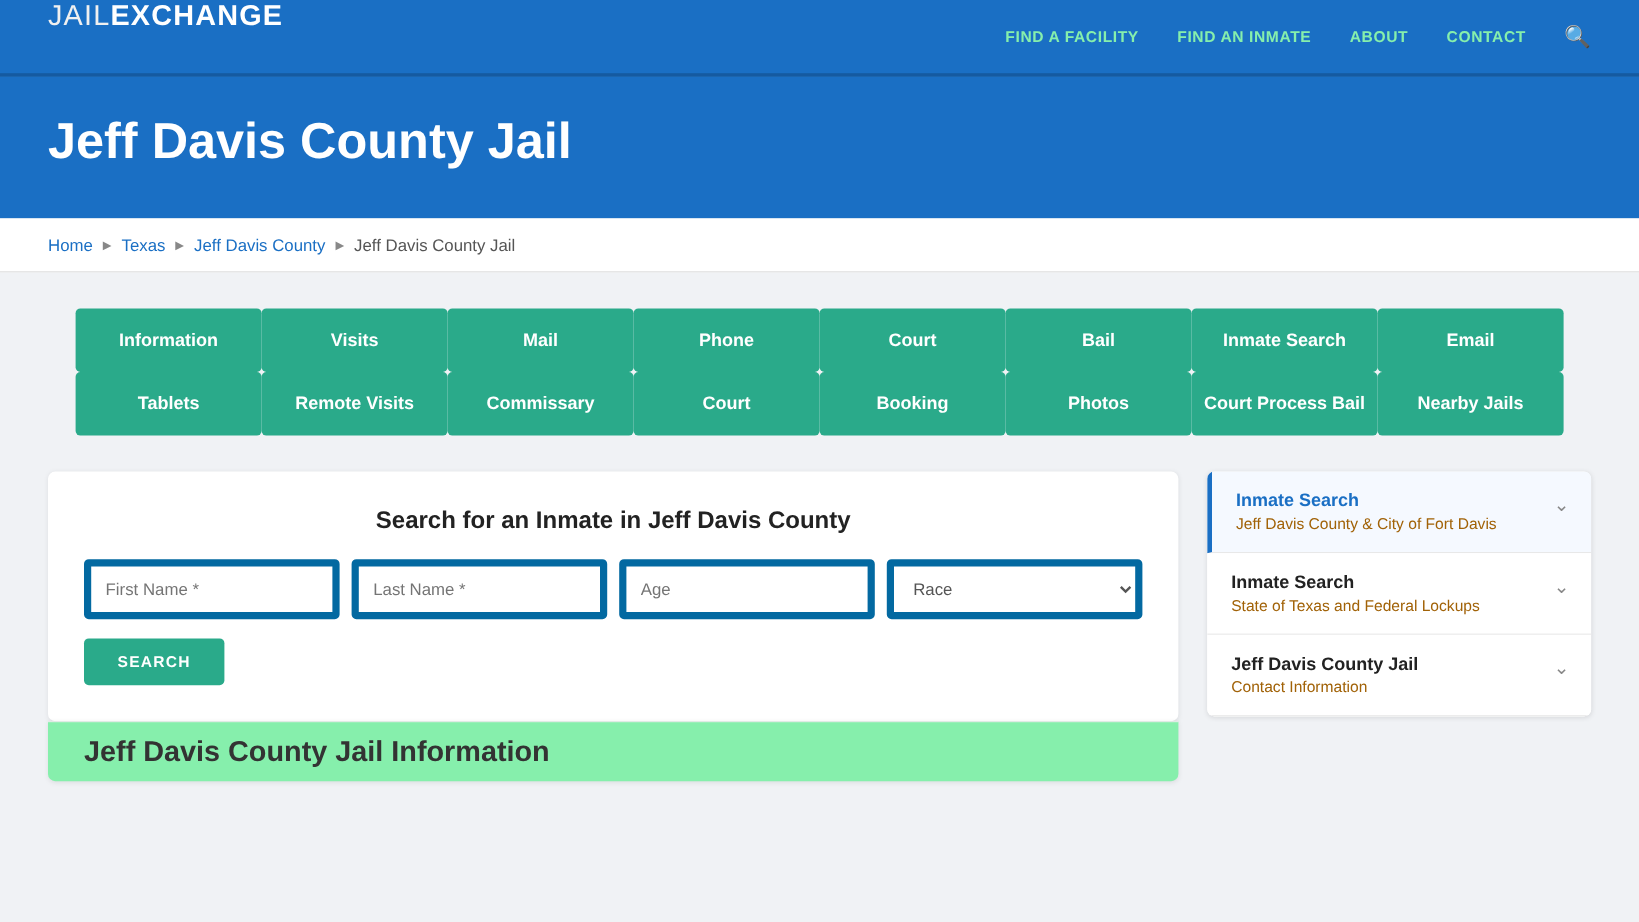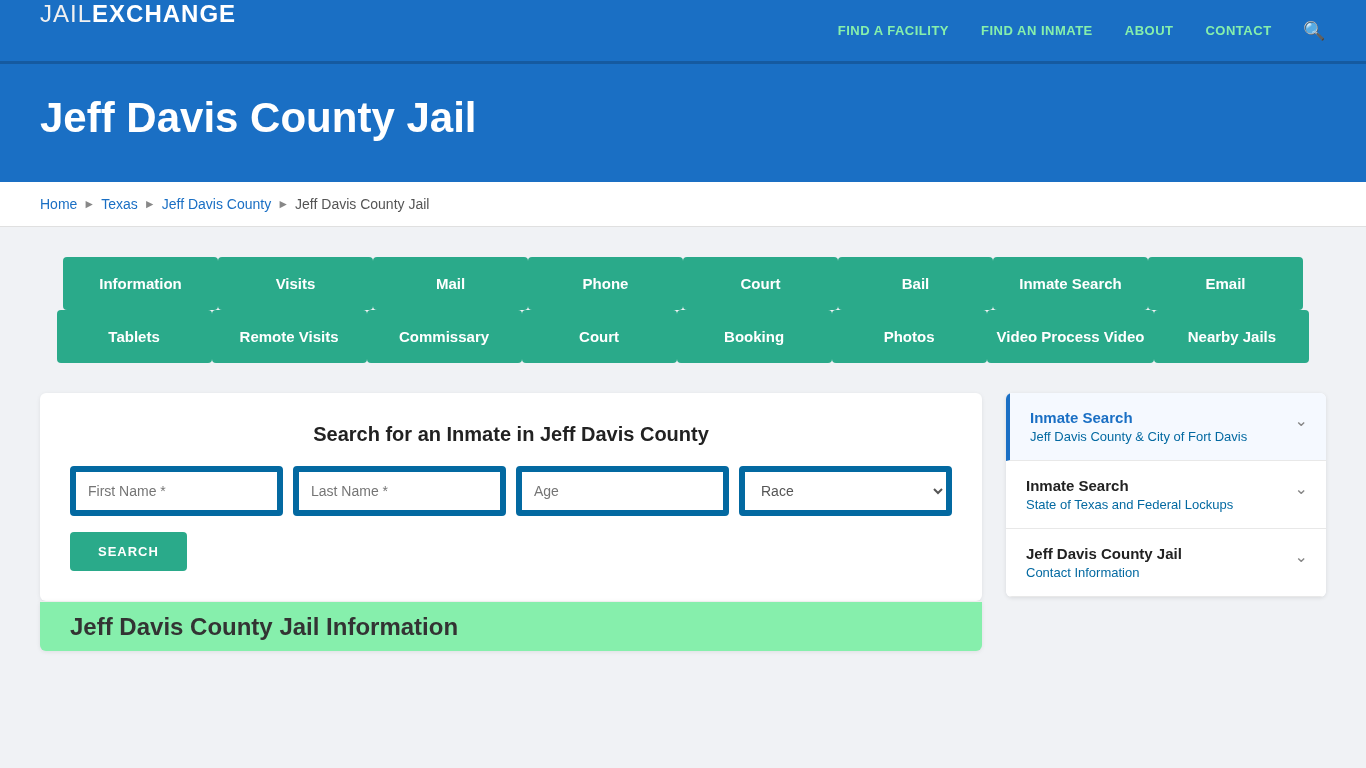--- a/index.html
+++ b/index.html
@@ -176,21 +176,21 @@
       background: #f5f9ff;
     }
     .sidebar-item-text .title {
       font-size: 15px;
       font-weight: 700;
       color: #222;
       margin-bottom: 3px;
     }
     .sidebar-item-text .subtitle {
       font-size: 13px;
-      color: #0369a1;
+      color: #a16207;
     }
     .chevron {
       color: #888;
       font-size: 16px;
       margin-top: 2px;
     }
     .sidebar-item.active .title { color: #1a6fc4; }
 
     
     .search-panel-wrapper {
@@ -249,21 +249,21 @@
     <button class="btn-tile">Court</button>
     <button class="btn-tile">Bail</button>
     <button class="btn-tile">Inmate Search</button>
     <button class="btn-tile">Email</button>
     <button class="btn-tile">Tablets</button>
     <button class="btn-tile">Remote Visits</button>
     <button class="btn-tile">Commissary</button>
     <button class="btn-tile">Court</button>
     <button class="btn-tile">Booking</button>
     <button class="btn-tile">Photos</button>
-    <button class="btn-tile">Video Process Video</button>
+    <button class="btn-tile">Court Process Bail</button>
     <button class="btn-tile">Nearby Jails</button>
   </div>
 
   <div class="lower-section">
 
     <div class="search-panel-wrapper">
       <div class="search-panel">
         <h2>Search for an Inmate in Jeff Davis County</h2>
         <div class="search-fields">
           <input type="text" placeholder="First Name *" style="">

